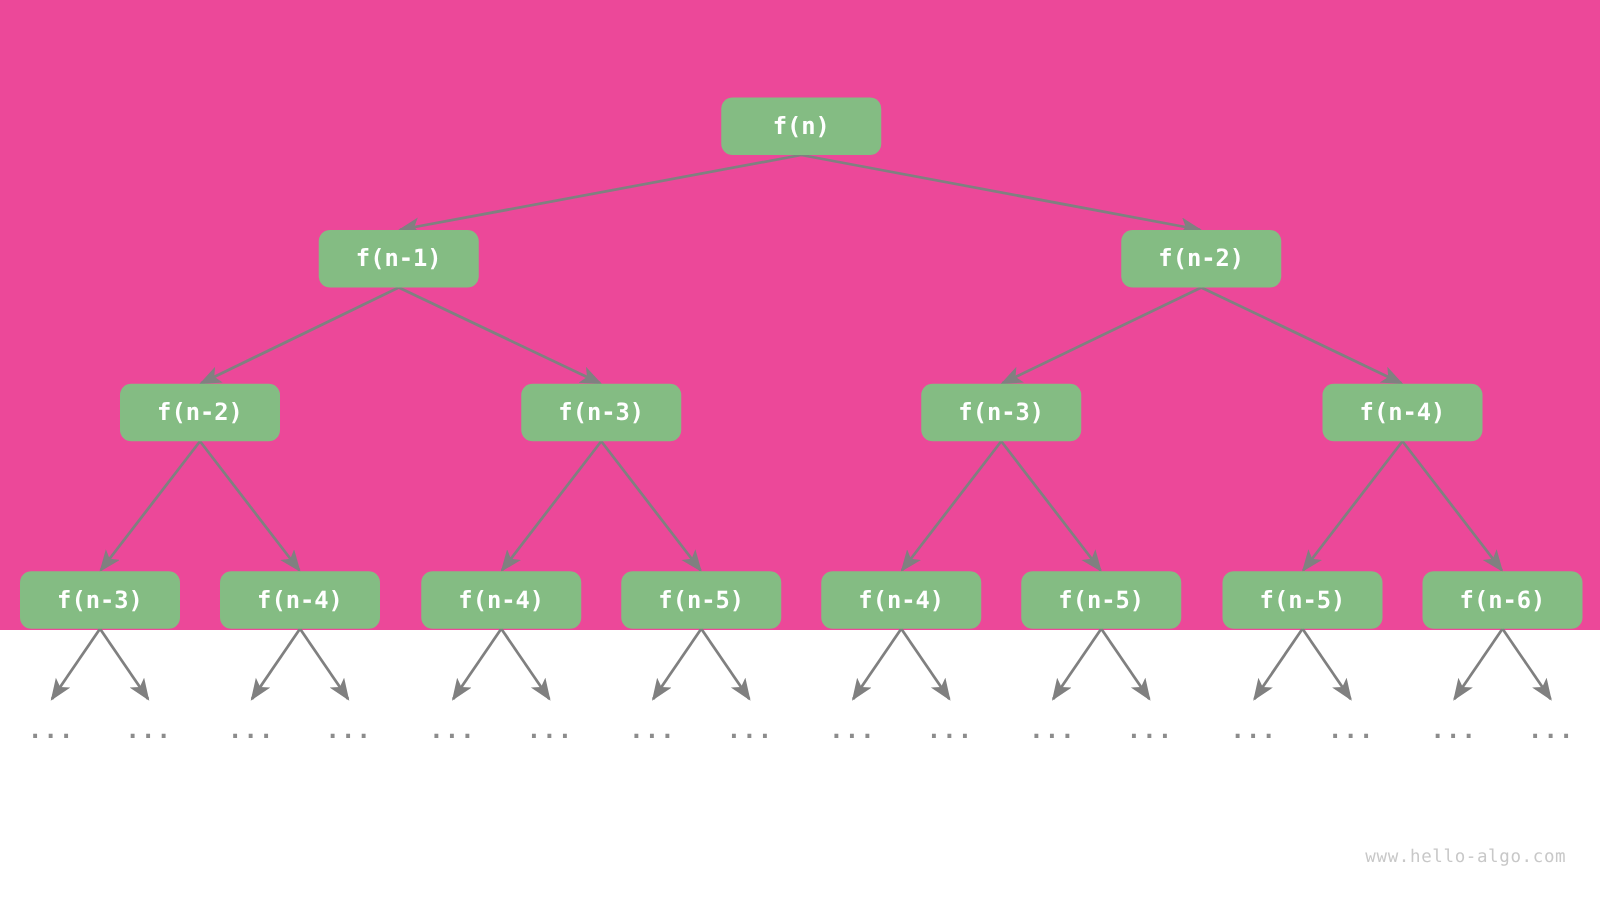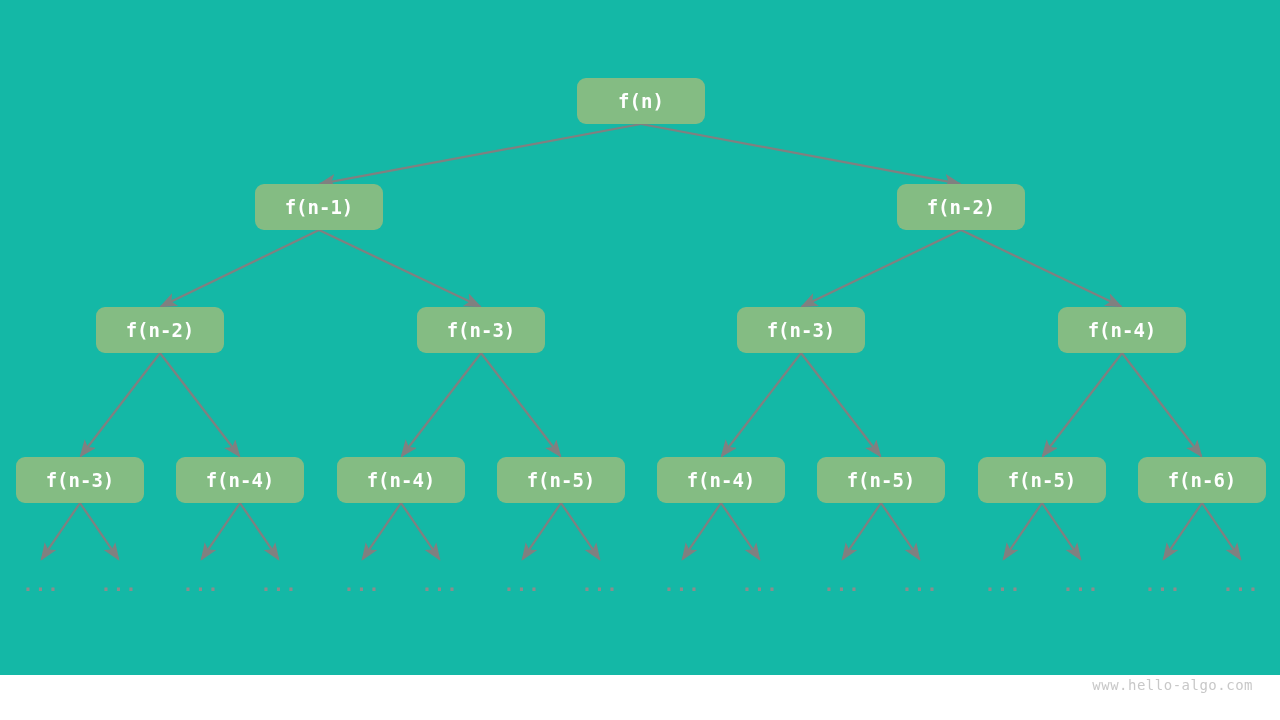--- a/index.html
+++ b/index.html
@@ -9,22 +9,22 @@
   }
   body {
     width: 1280px;
     height: 720px;
     font-family: "DejaVu Sans Mono", monospace;
     overflow: hidden;
   }
   #diagram-root {
     position: relative;
     width: 1280px;
-    height: 675px;
-    background: #14b8a6;
+    height: 504px;
+    background: #ec4899;
   }
   svg#tree-svg {
     position: absolute;
     left: 0;
     top: 0;
     width: 1280px;
     height: 720px;
     display: block;
   }
   .node-rect {

